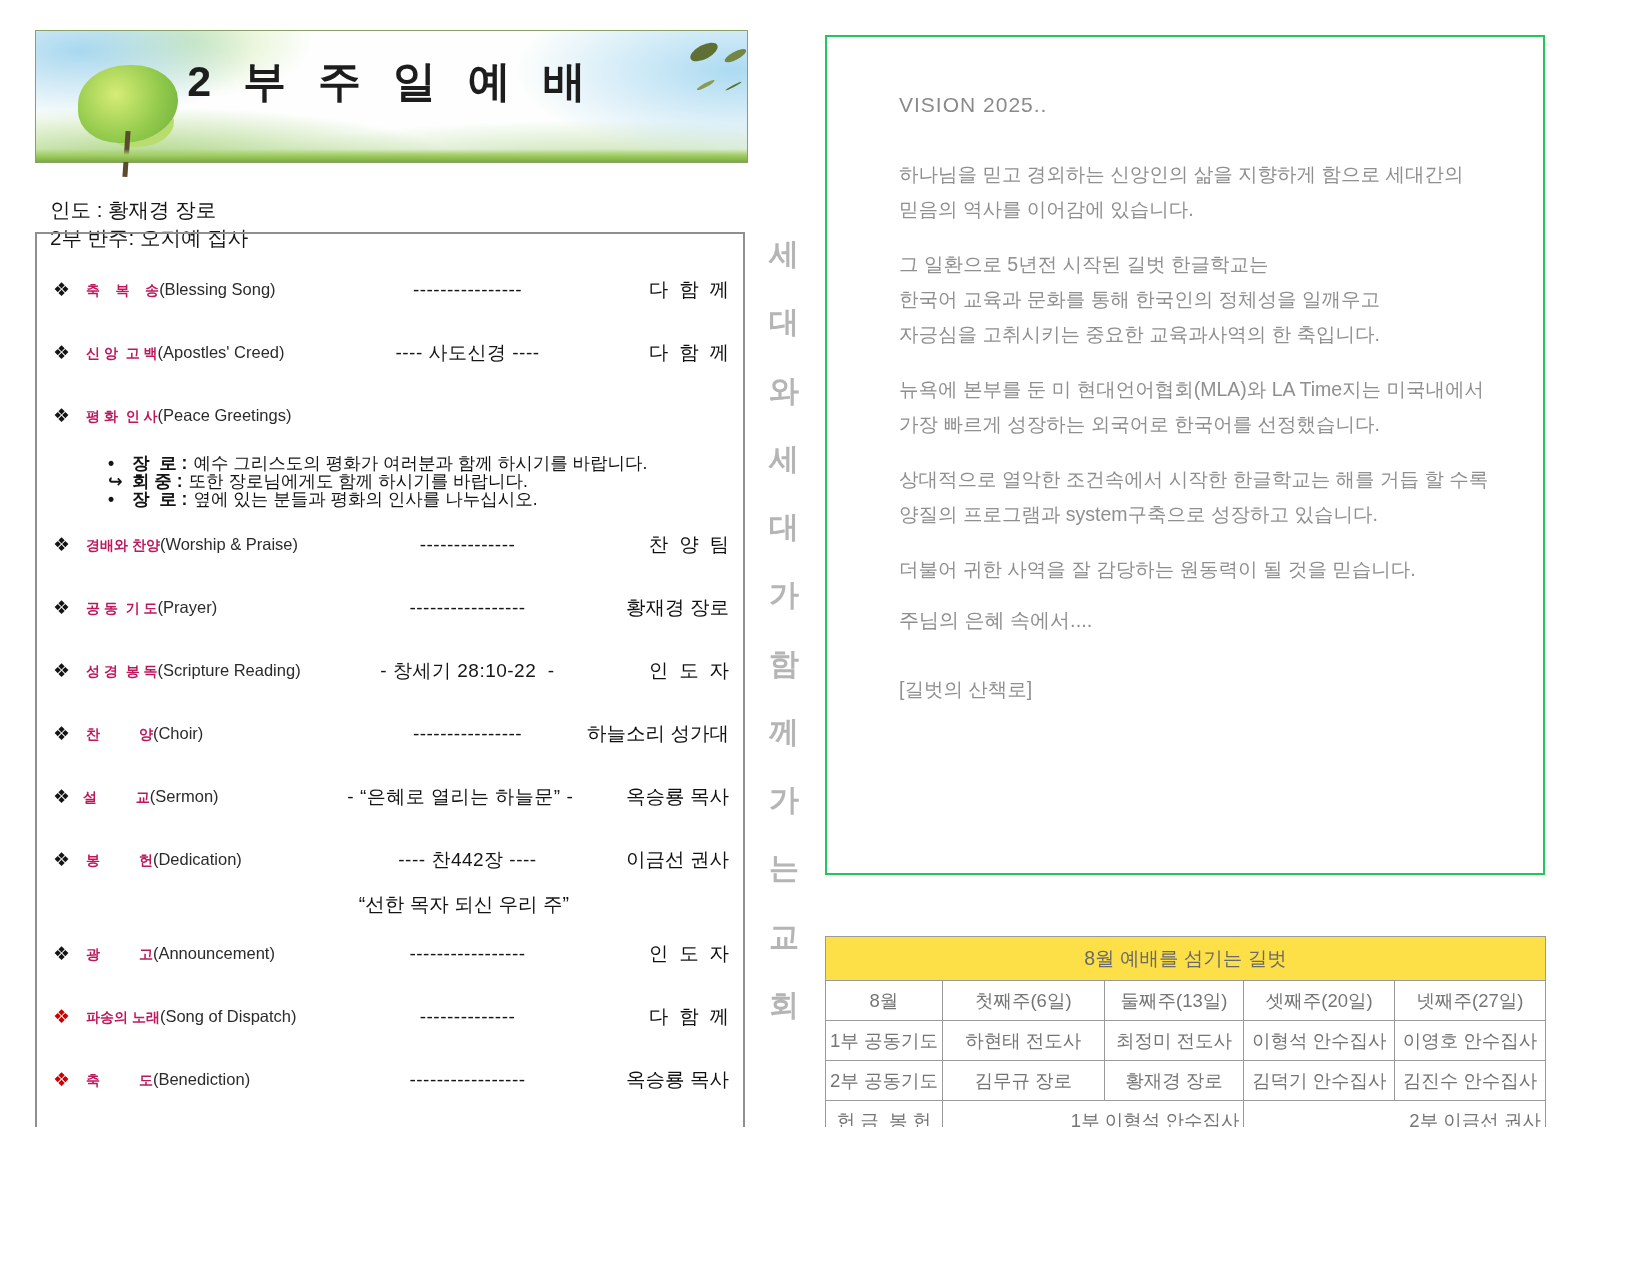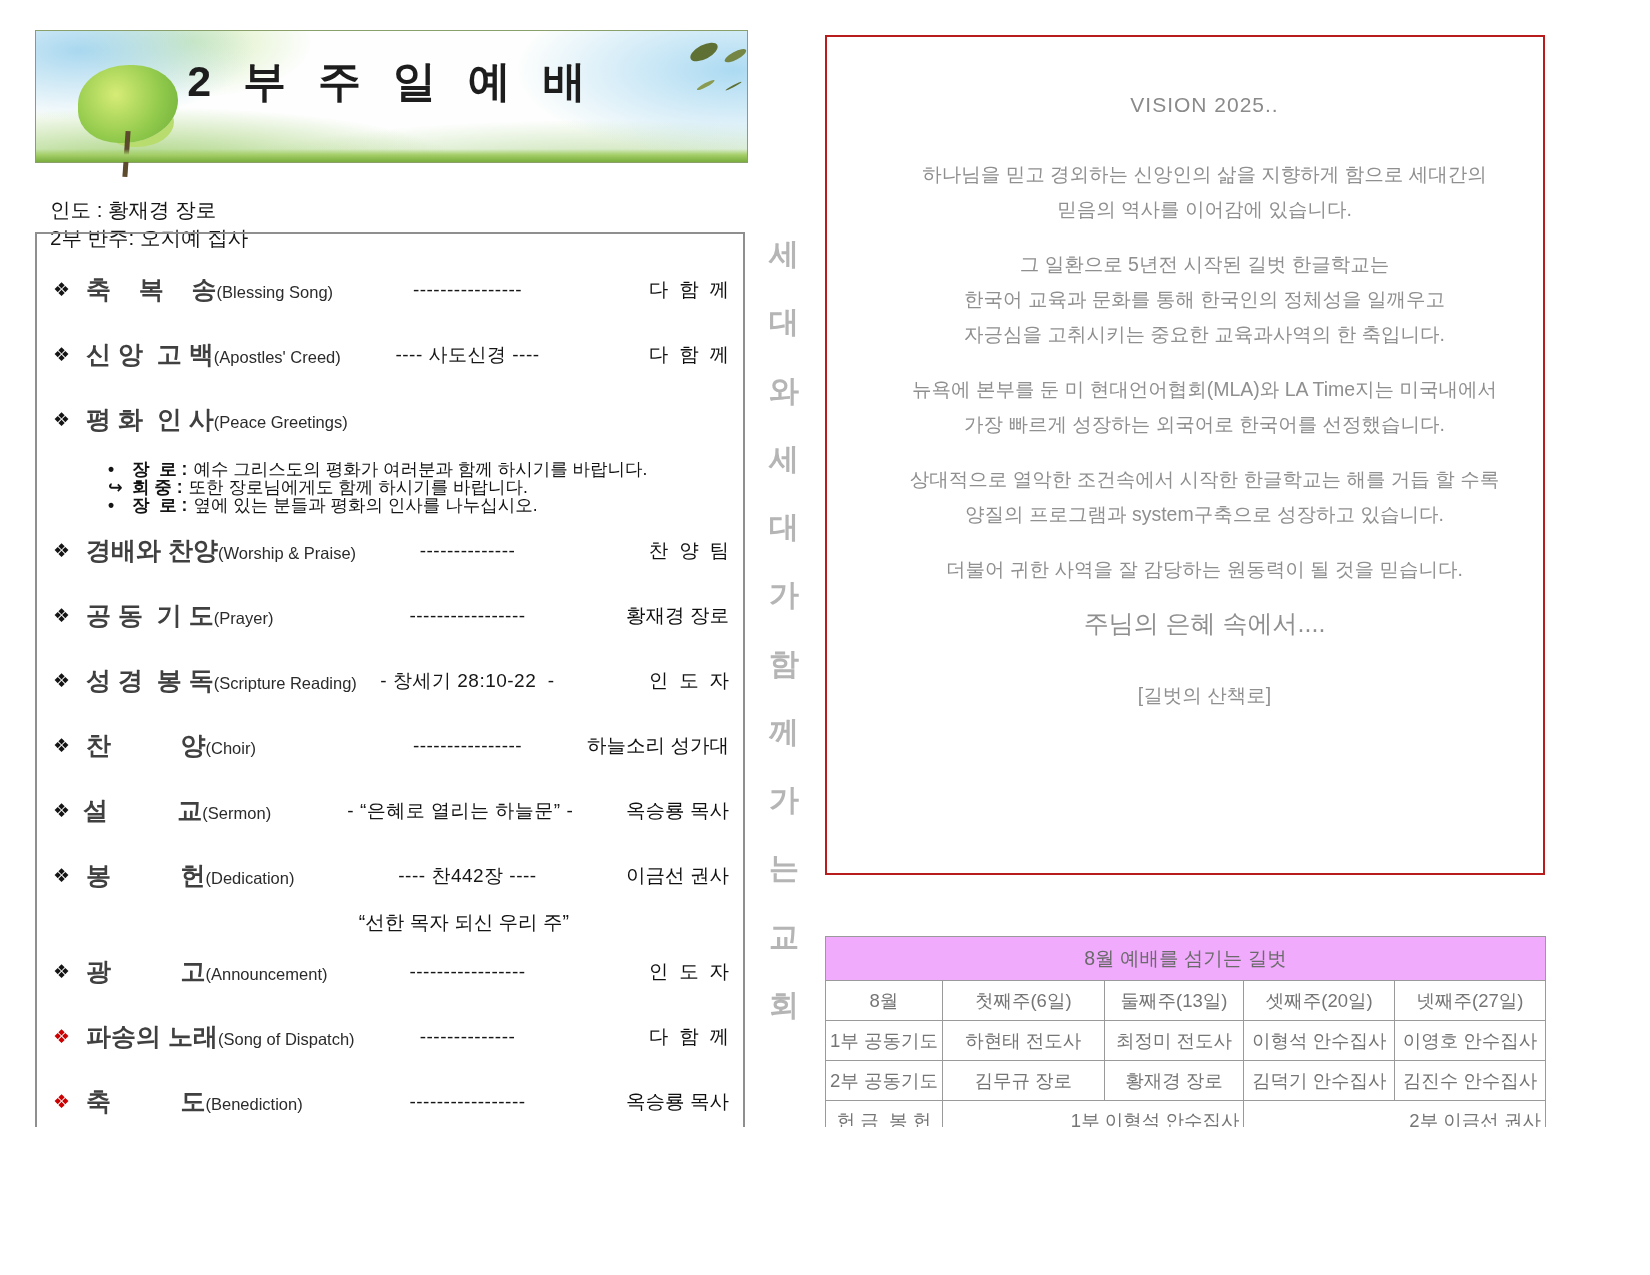--- a/index.html
+++ b/index.html
@@ -32,46 +32,46 @@
     font-size:20.5px;color:#151515;flex-direction:column;}
   .lead-line span{white-space:pre;}
 
   
   .order-box{position:absolute;left:35px;top:232px;width:710px;height:970px;border:2px solid #8f8f8f;
     box-sizing:border-box;padding:42px 14px 10px 16px;}
   .w-item{display:flex;align-items:flex-start;margin-bottom:35px;}
   .w-bullet{width:33px;font-size:19px;color:#141414;line-height:27px;}
   .w-item.red .w-bullet{color:#cc0000;}
   .w-label{width:292px;line-height:27px;}
-  .w-label .kr{font-weight:bold;font-size:25px;white-space:pre;color:#404040;}
+  .w-label .kr{font-weight:bold;font-size:14px;white-space:pre;color:#be185d;}
   .w-label .en{font-size:16.5px;color:#2b2b2b;}
   .w-mid{flex:1;text-align:center;font-size:19px;line-height:27px;white-space:pre;color:#161616;letter-spacing:.5px;}
   .w-right{width:172px;text-align:right;font-size:19.5px;line-height:27px;white-space:pre;color:#101010;}
   .w-sub{display:flex;margin:-16px 0 6px 55px;font-size:17.5px;line-height:28px;color:#141414;}
   .w-sub .marker{width:24px;font-weight:bold;}
   .w-sub .speaker{font-weight:bold;white-space:pre;margin-right:6px;}
   .w-subwrap{margin-bottom:18px;}
   .w-note{margin:-18px 160px 22px 300px;text-align:right;font-size:19.5px;color:#141414;white-space:pre;}
 
   
   .motto{position:absolute;left:761px;top:234px;width:46px;height:792px;display:flex;flex-direction:column;
     justify-content:space-between;align-items:center;font-size:30px;color:#b5b5b5;font-weight:bold;}
 
   
-  .vision-box{position:absolute;left:825px;top:35px;width:720px;height:840px;border:2px solid #b91c1c;
-    box-sizing:border-box;padding:56px 33px 0 72px;color:#8f8f8f;text-align:center;}
+  .vision-box{position:absolute;left:825px;top:35px;width:720px;height:840px;border:2px solid #22c55e;
+    box-sizing:border-box;padding:56px 33px 0 72px;color:#8f8f8f;}
   .vision-title{font-size:21px;letter-spacing:1px;margin-bottom:40px;color:#8a8a8a;}
   .vision-p{font-size:19.5px;line-height:35px;margin-bottom:20px;}
-  .vision-closing{font-size:25px;}
+  .vision-closing{font-size:20px;}
   .vision-footer{font-size:19.5px;margin-top:42px;}
 
   
   .sched{position:absolute;left:825px;top:936px;width:706px;border-collapse:collapse;color:#757575;font-size:18.5px;}
   .sched td{border:1px solid #9a9a9a;height:39px;text-align:center;padding:0 4px;white-space:pre;}
-  .sched .title-cell{background:#f0abfc;font-size:19.5px;color:#6a6a6a;height:43px;}
+  .sched .title-cell{background:#fde047;font-size:19.5px;color:#6a6a6a;height:43px;}
   .sched .merged{text-align:right;padding-left:20px;}
 </style>
 </head>
 <body>
 
 <div class="page">
 
   <div class="banner">
     <div class="banner-foliage"></div>
     <div class="banner-trunk"></div>

